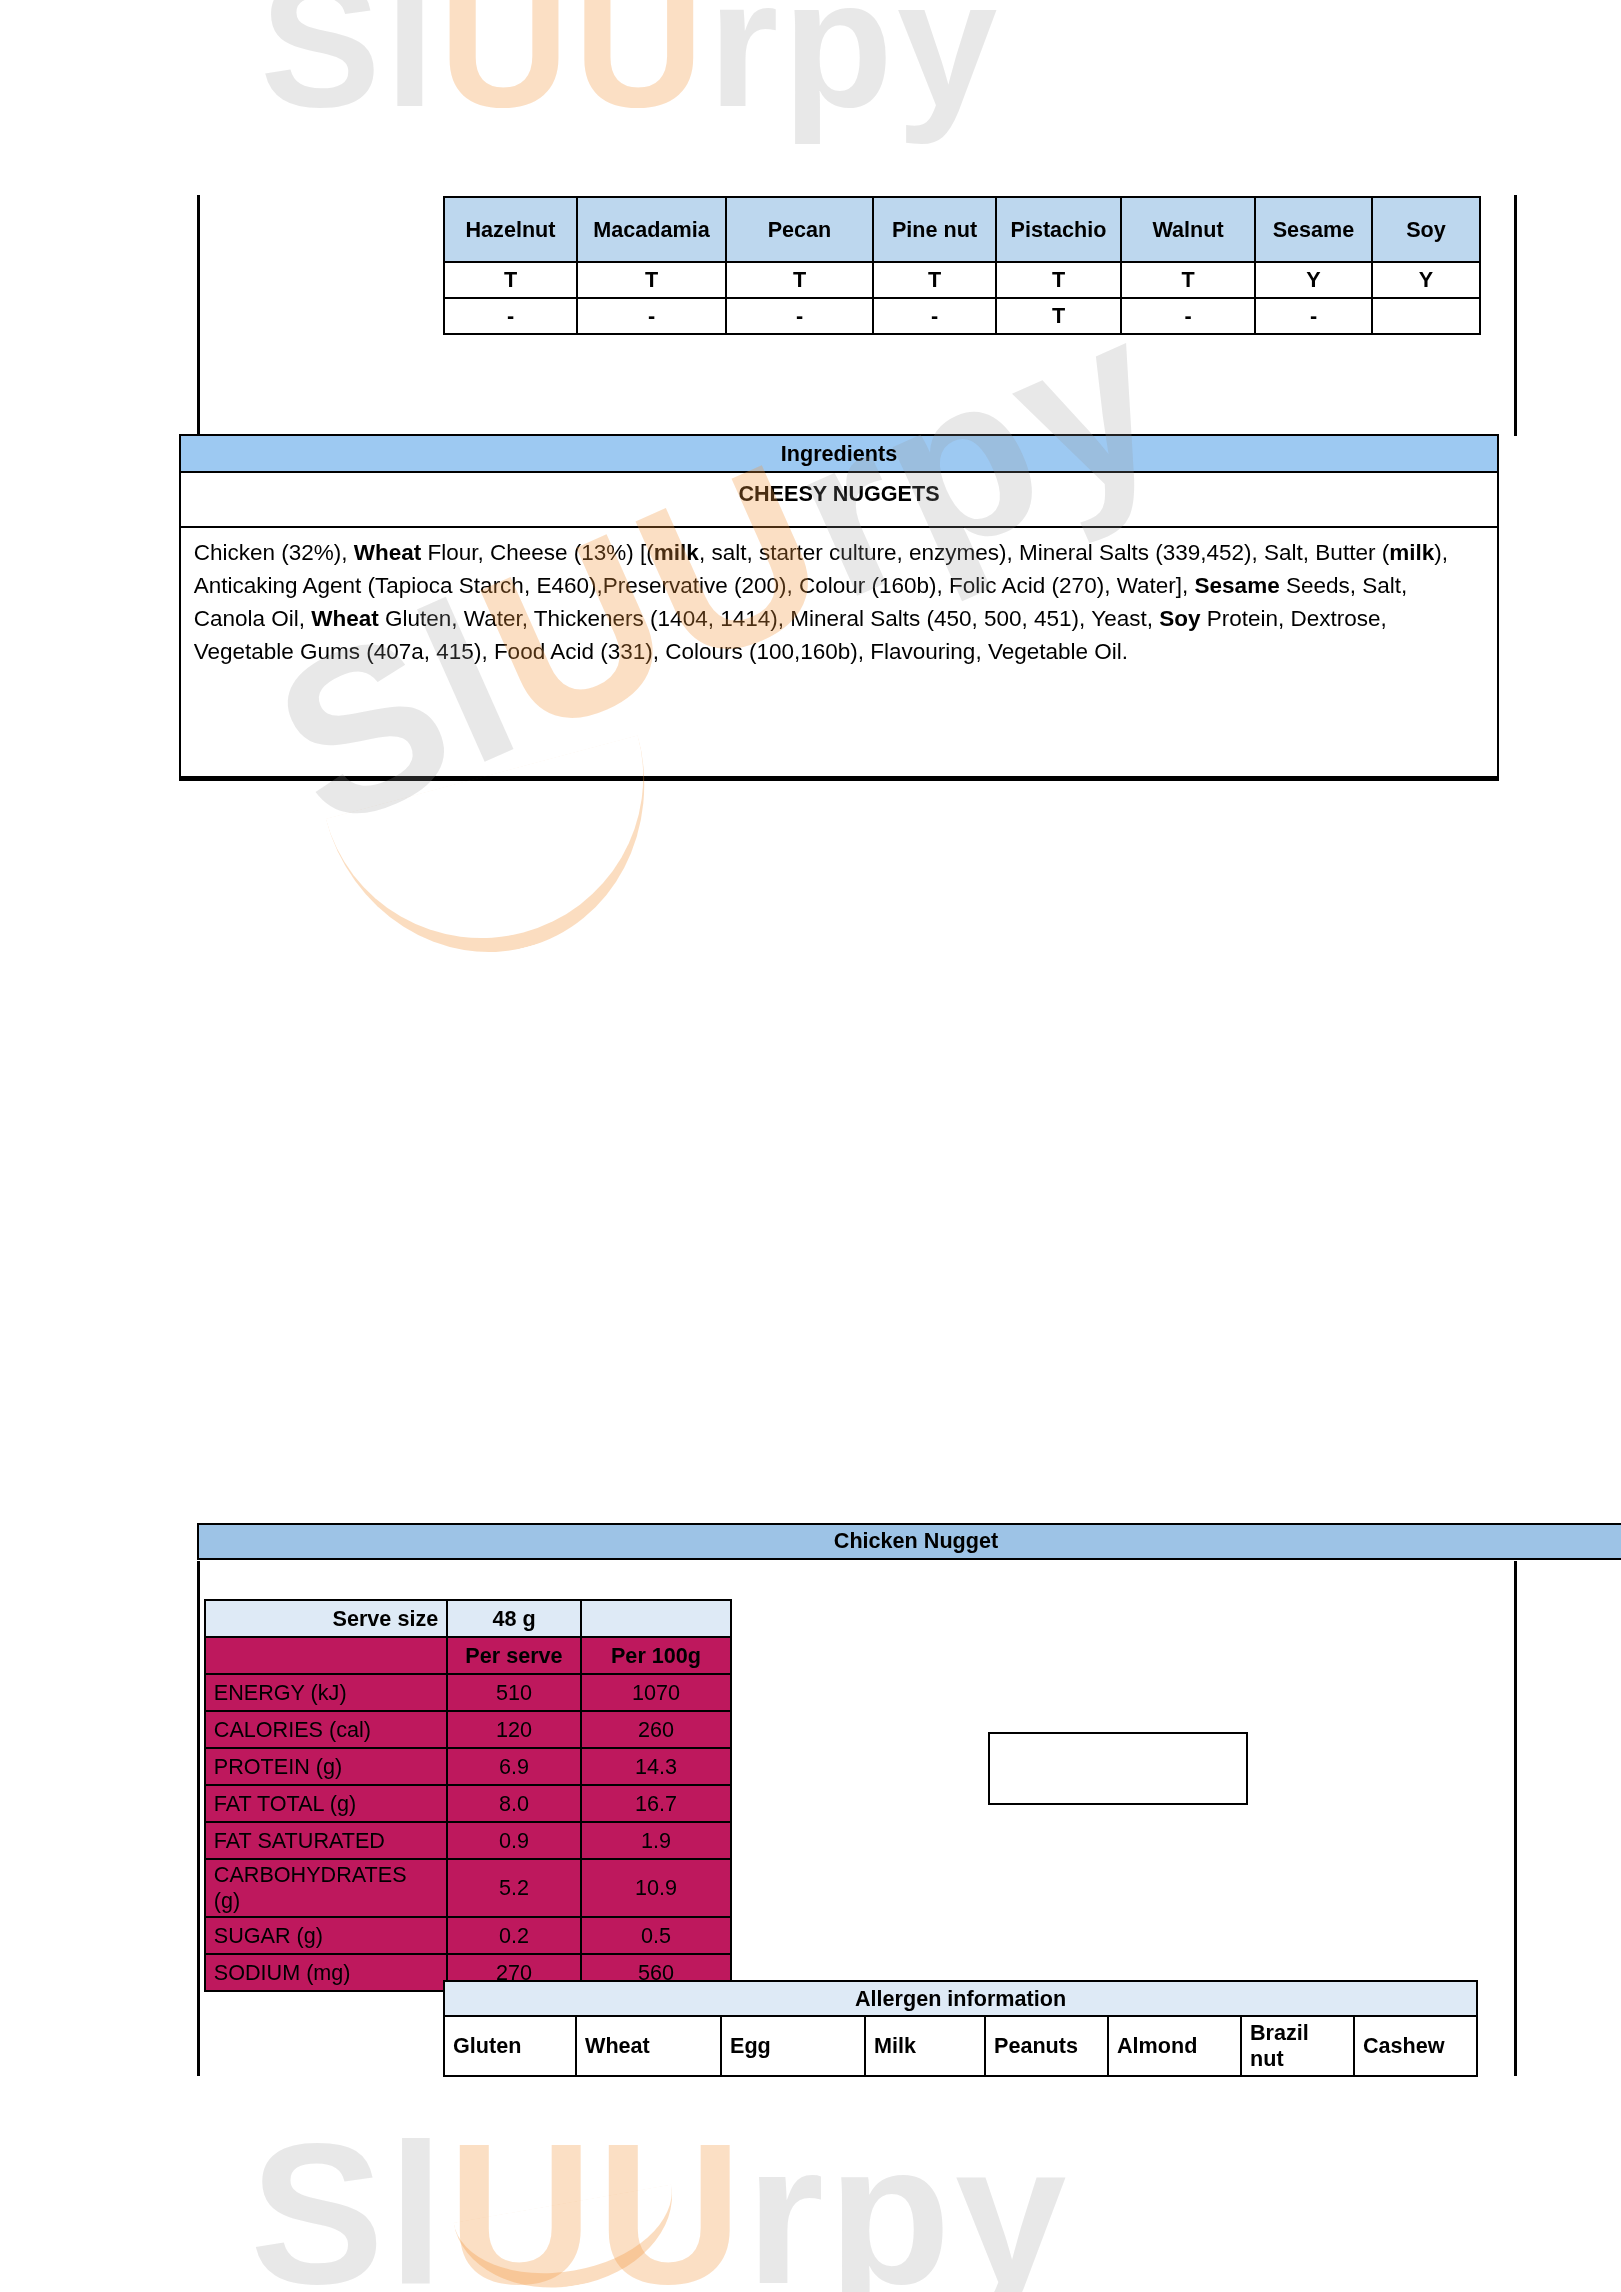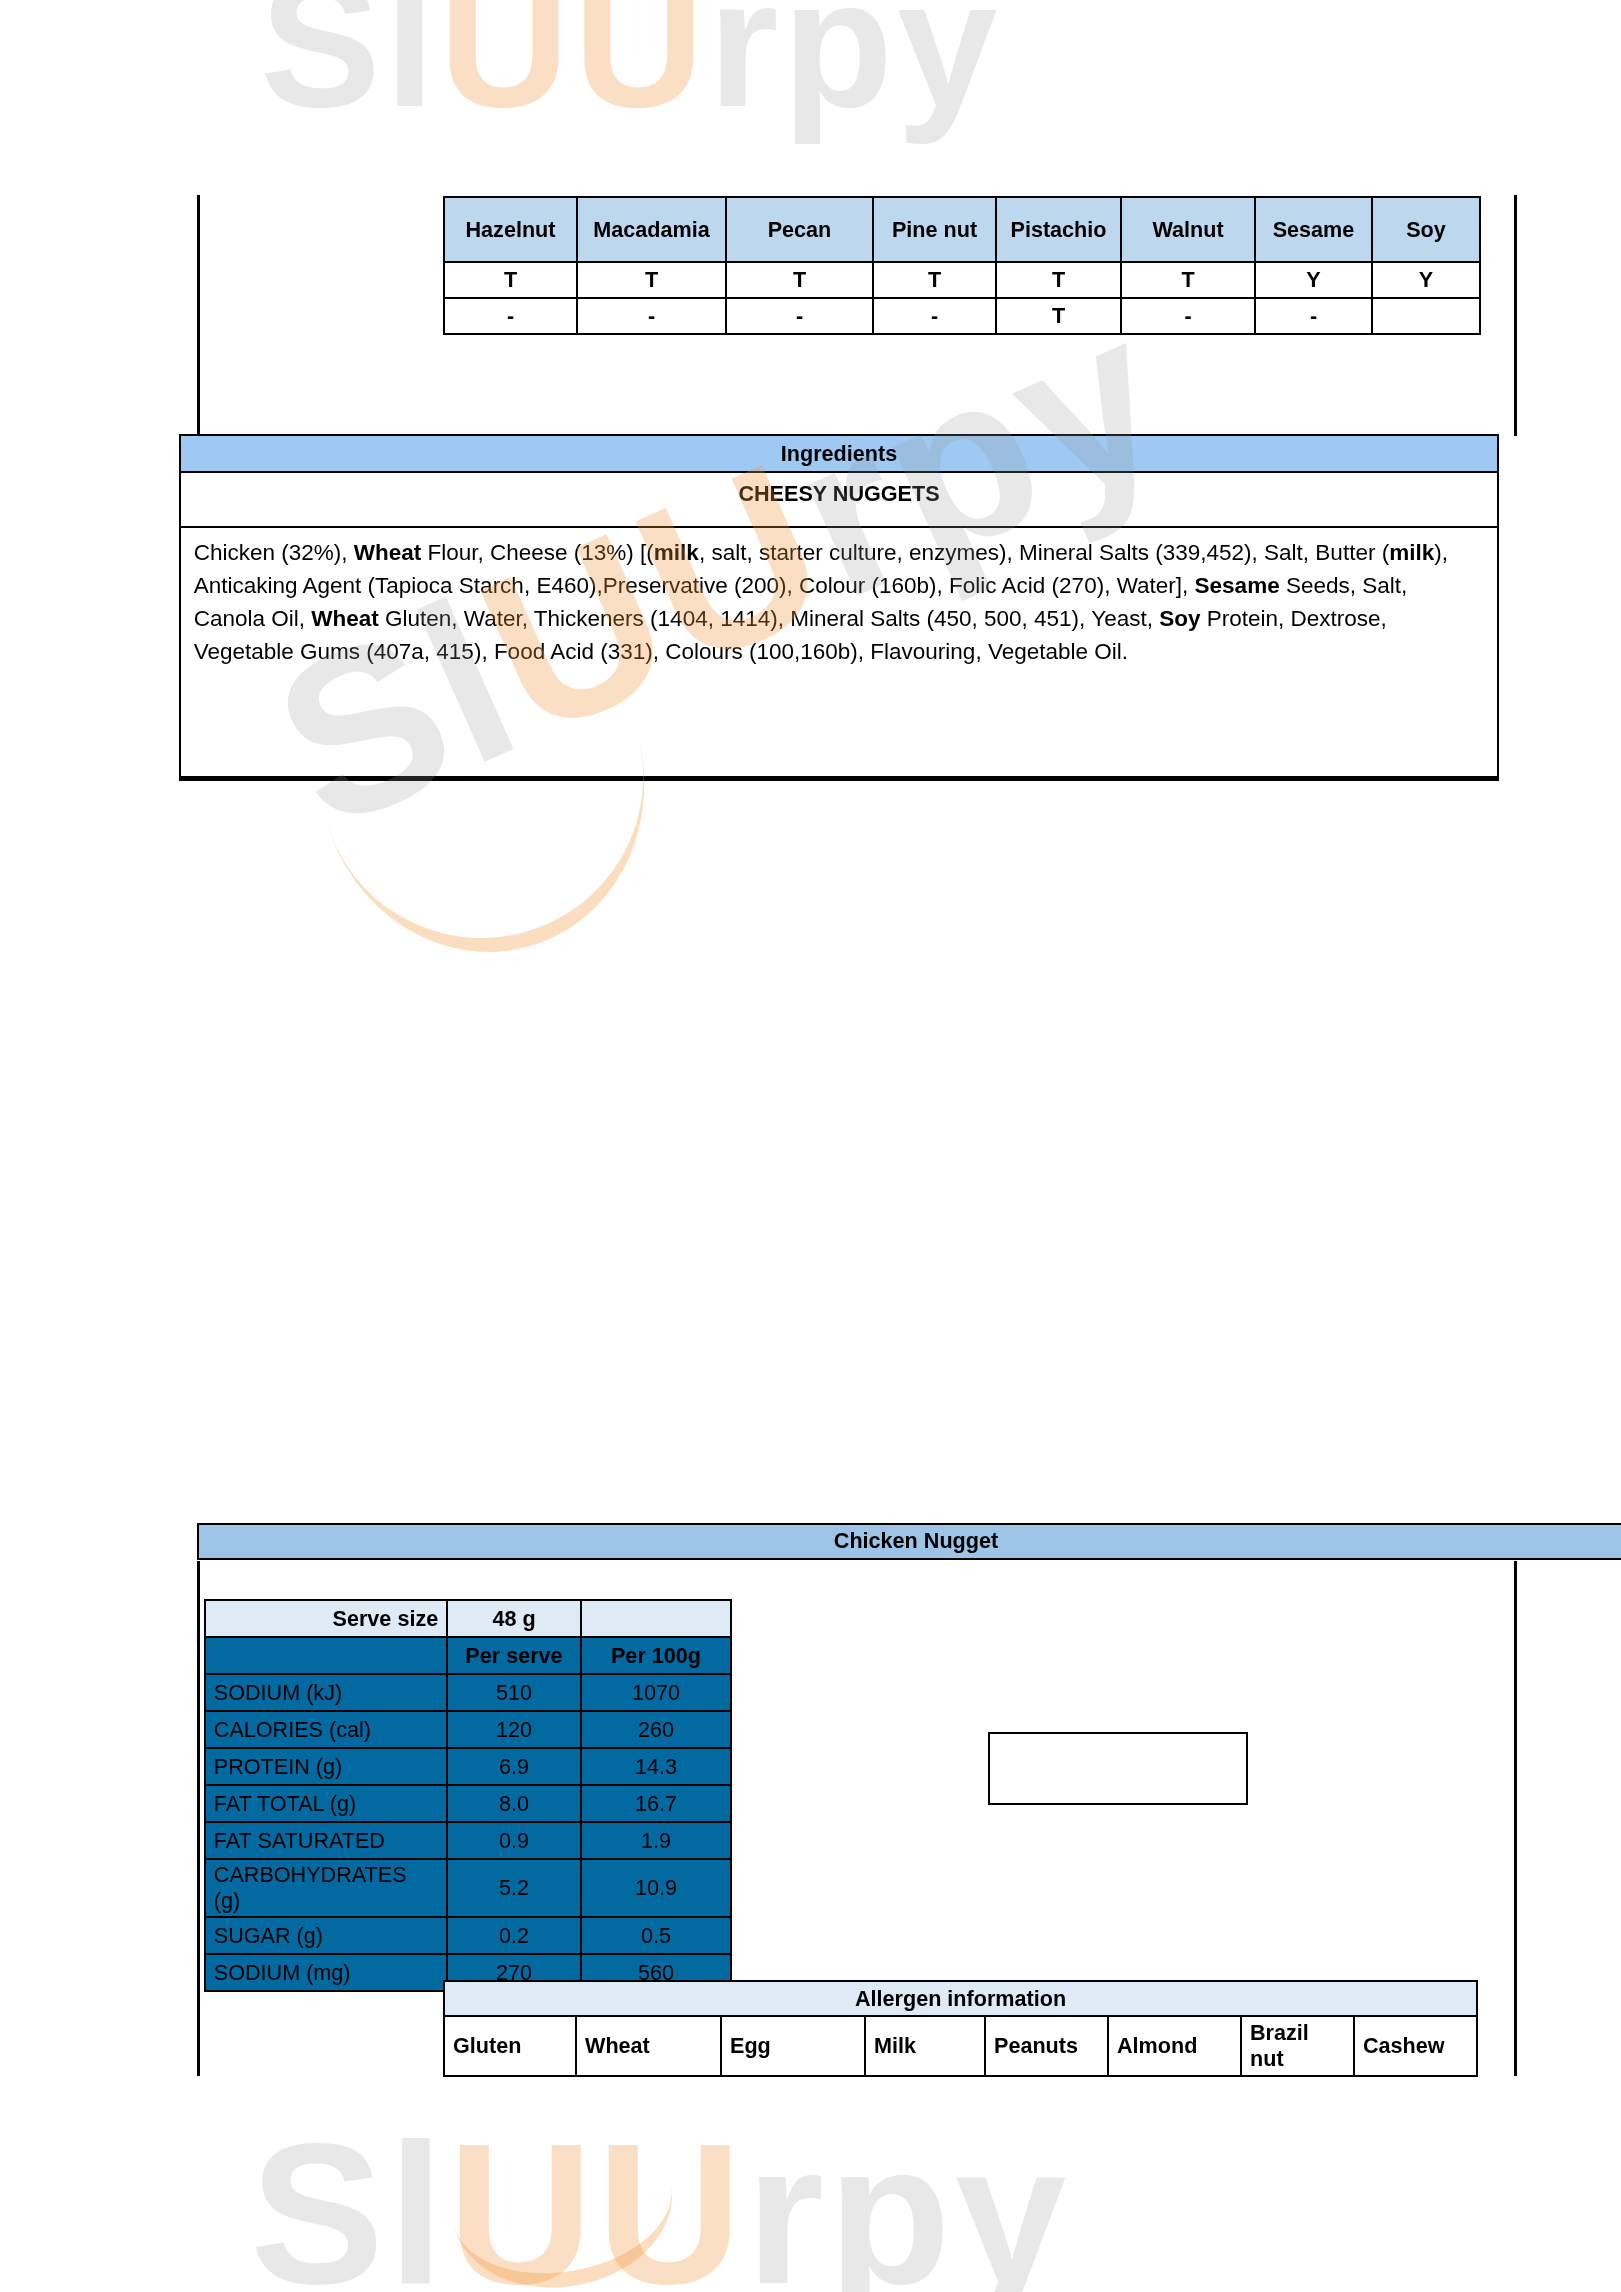--- a/index.html
+++ b/index.html
@@ -71,21 +71,21 @@
   .ing-note{margin-top:33px;}
 
   
   .cn-header{
     position:absolute;left:197px;top:1523px;width:1438px;height:37px;
     background:var(--nutrition-header-blue);
     border:2.9px solid var(--border-black);
     text-align:center;font-size:21.6px;font-weight:bold;line-height:31px;
   }
   .nutrition{position:absolute;left:204px;top:1599px;width:526px;border:2.9px solid var(--border-black);}
-  .nutrition td{font-size:21.6px;background:#0369a1;padding:2px 7.8px;}
+  .nutrition td{font-size:21.6px;background:#be185d;padding:2px 7.8px;}
   .nutrition tr{height:37px;}
   .nutrition .c-label{text-align:left;}
   .nutrition .c-val{text-align:center;}
   .nutrition tr.serve-row td{background:var(--light-blue-row);font-weight:bold;border-bottom:2.9px solid var(--border-black);}
   .nutrition .serve-label{text-align:right;}
   .nutrition tr.colhead-row td{font-weight:bold;text-align:center;}
 
   .empty-box{position:absolute;left:988px;top:1732px;width:260px;height:73px;border:2.9px solid var(--border-black);background:#fff;}
 
   
@@ -176,21 +176,21 @@
       <td class="serve-label">Serve size</td>
       <td class="c-val">48 g</td>
       <td></td>
     </tr>
     <tr class="colhead-row">
       <td></td>
       <td>Per serve</td>
       <td>Per 100g</td>
     </tr>
     <tr>
-      <td class="c-label">SODIUM (kJ)</td>
+      <td class="c-label">ENERGY (kJ)</td>
       <td class="c-val">510</td>
       <td class="c-val">1070</td>
     </tr>
     <tr>
       <td class="c-label">CALORIES (cal)</td>
       <td class="c-val">120</td>
       <td class="c-val">260</td>
     </tr>
     <tr>
       <td class="c-label">PROTEIN (g)</td>

